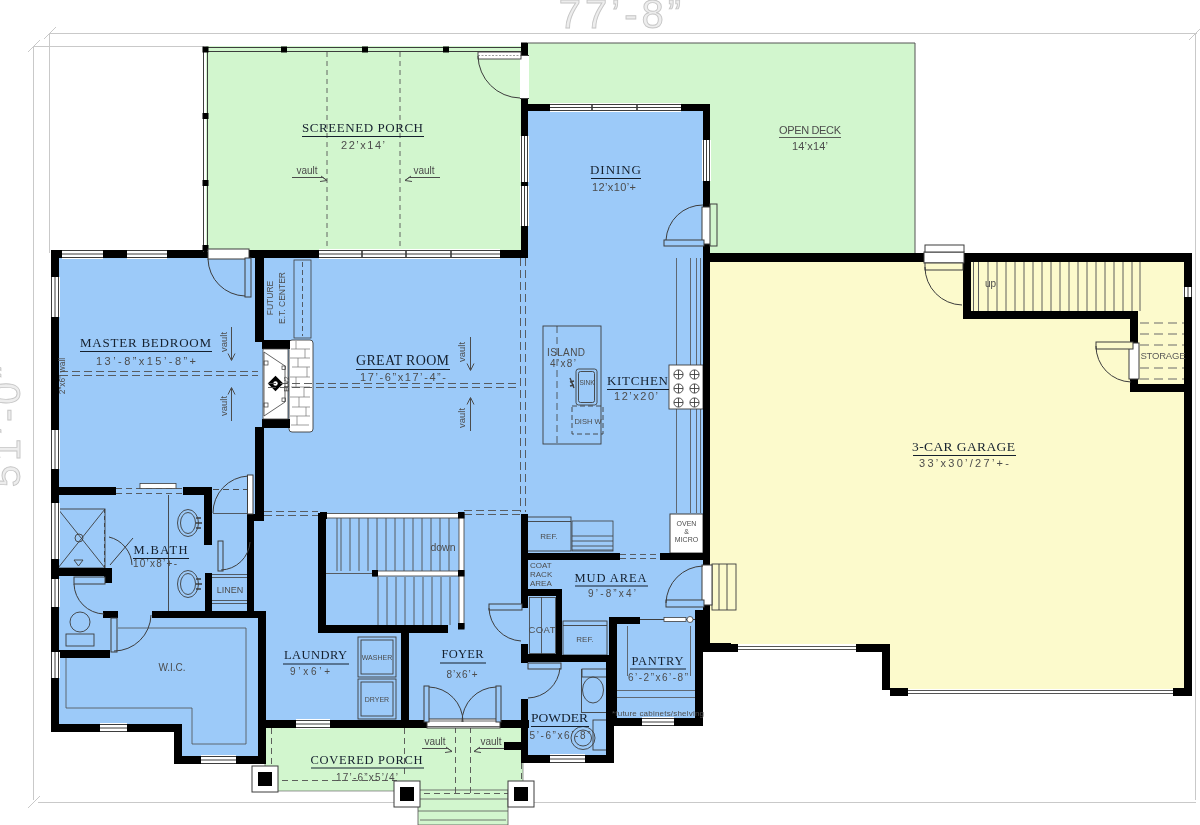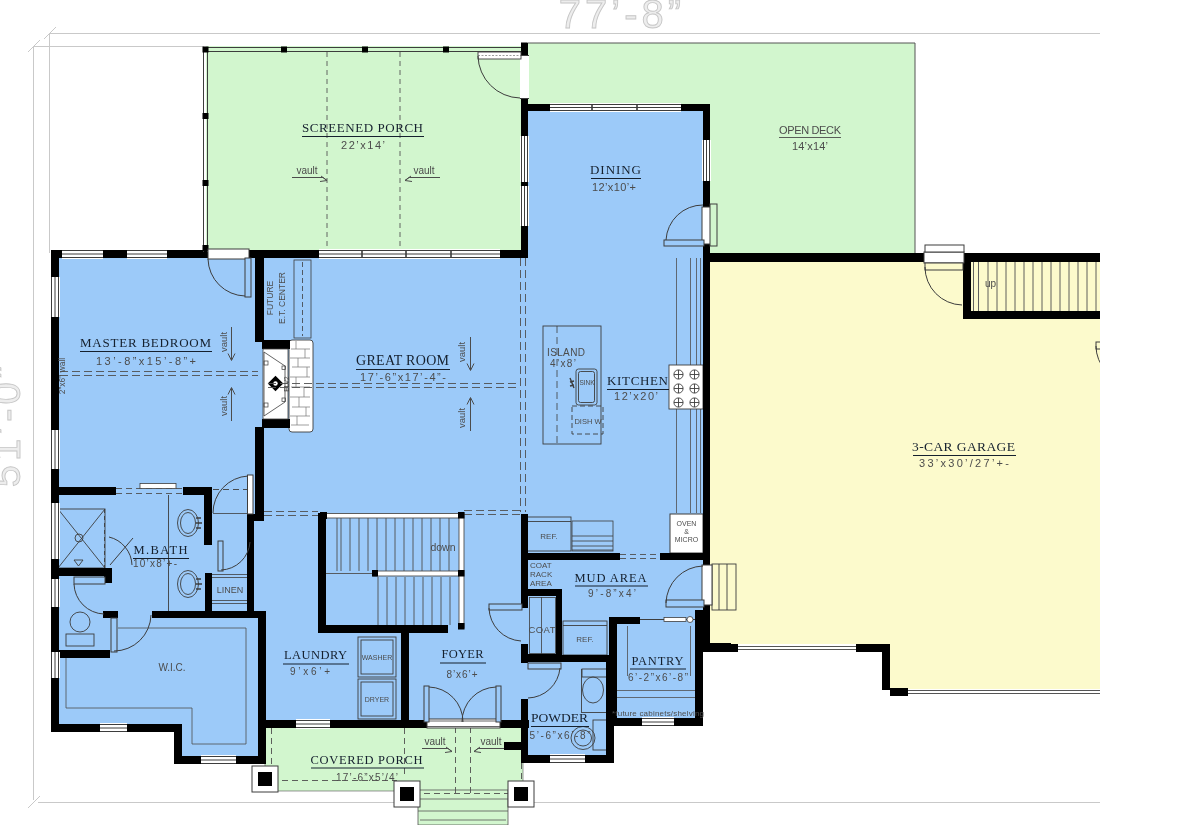--- a/index.html
+++ b/index.html
@@ -1,16 +1,16 @@
 <!DOCTYPE html>
 <html><head>
 <meta charset="utf-8">
 <style>
   html,body{margin:0;padding:0;background:#ffffff;}
-  #plan{position:relative;width:1100px;height:825px;overflow:hidden;font-family:"Liberation Sans",sans-serif;}
+  #plan{position:relative;width:1200px;height:825px;overflow:hidden;font-family:"Liberation Sans",sans-serif;}
   svg{position:absolute;top:0;left:0;}
   text{font-family:"Liberation Sans",sans-serif;}
   .rn{font-family:"Liberation Serif",serif;fill:#15202e;letter-spacing:1px;}
   .dim{fill:#4c4c4c;}
   .sm{fill:#4c4c4c;}
 </style>
 </head>
 <body>
 <div id="plan">
 <svg width="1200" height="825" viewBox="0 0 1200 825">

